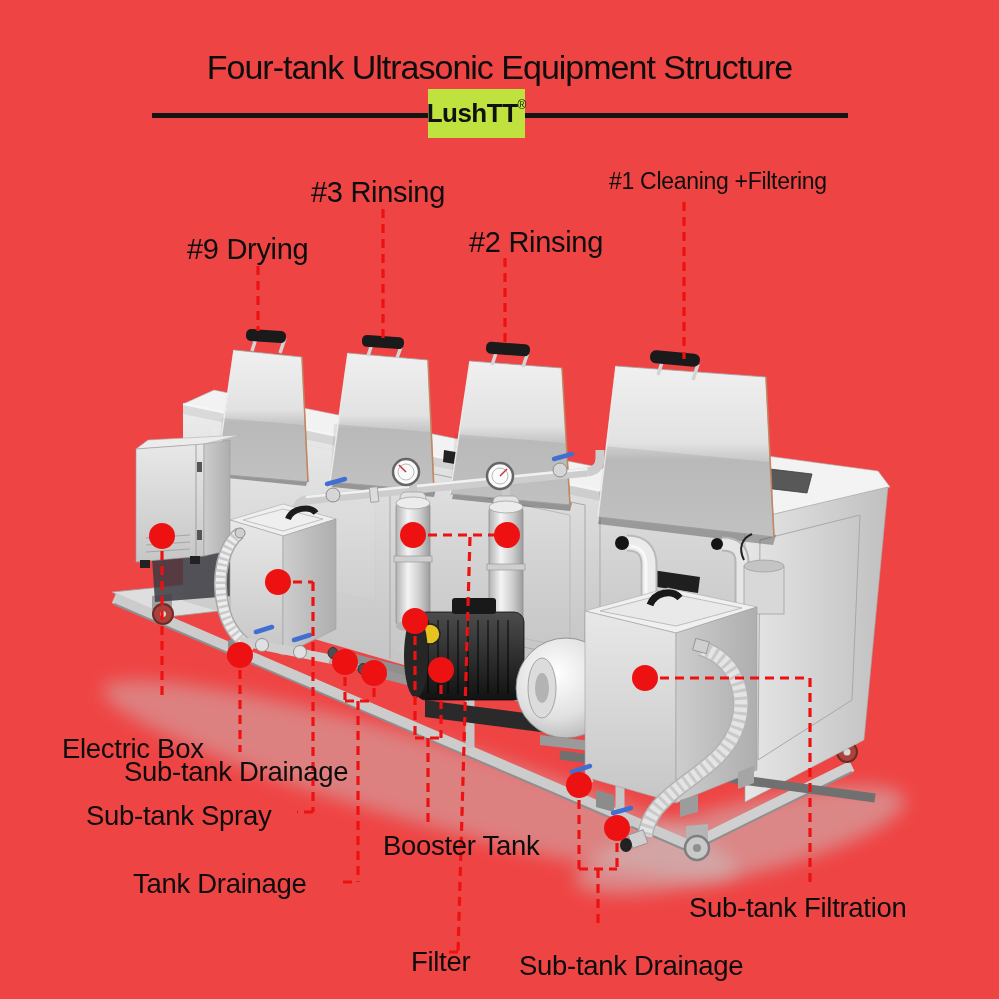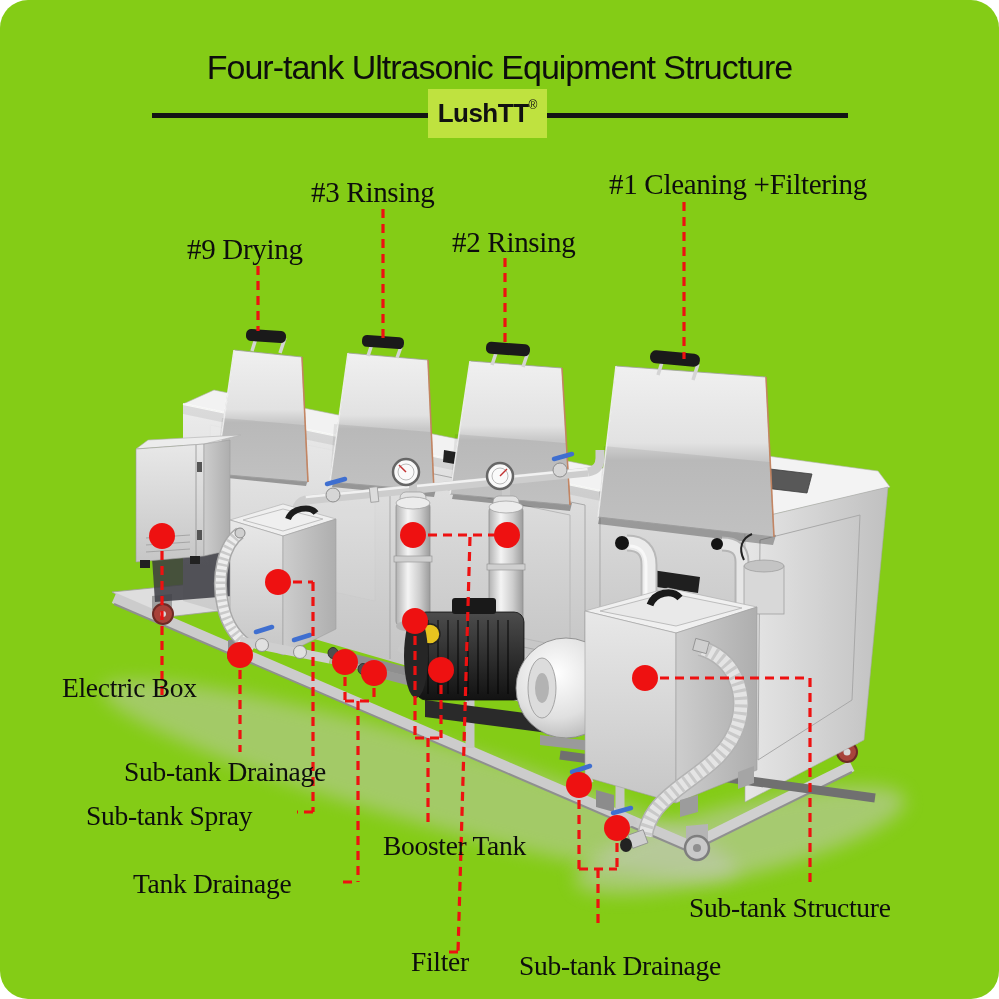--- a/index.html
+++ b/index.html
@@ -1,25 +1,25 @@
 <!DOCTYPE html>
 <html style="--accent-red: #ee1111; --logo-green: #bfe23f; --rule-black: #141414;"><head>
 <meta charset="utf-8">
 <style>
   html,body{margin:0;padding:0;background:#ffffff;}
-  #stage{position:relative;width:999px;height:999px;background:#84cc16;overflow:hidden;
-         font-family:"Liberation Sans",sans-serif;color:#0d0d0d;border-radius:28px;}
+  #stage{position:relative;width:999px;height:999px;background:#ef4444;overflow:hidden;
+         font-family:"Liberation Sans",sans-serif;color:#0d0d0d;}
   .title{position:absolute;left:0;right:0;top:48px;text-align:center;font-size:34px;
          letter-spacing:-1px;color:#0d0d0d;white-space:nowrap;}
   .rule{position:absolute;left:152px;top:113px;width:696px;height:5px;background:var(--rule-black);}
-  .logo{position:absolute;left:428px;top:89px;width:119px;height:49px;background:var(--logo-green);
+  .logo{position:absolute;left:428px;top:89px;width:97px;height:49px;background:var(--logo-green);
         display:flex;align-items:center;justify-content:center;z-index:5;}
   .logo b{font-size:26px;color:#111;letter-spacing:-0.5px;}
   .logo .reg{font-size:12px;vertical-align:top;position:relative;top:-9px;color:#111;}
-  .callout{position:absolute;font-size:27.5px;letter-spacing:-0.3px;white-space:nowrap;z-index:6;font-family:Liberation Serif, serif;}
+  .callout{position:absolute;font-size:27.5px;letter-spacing:-0.3px;white-space:nowrap;z-index:6;}
   svg{position:absolute;left:0;top:0;}
 </style>
 </head>
 <body>
 
 <div id="stage">
 
   <div class="title">Four-tank Ultrasonic Equipment Structure</div>
   <div class="rule"></div>
   <div class="logo">
@@ -350,24 +350,24 @@
       <circle cx="415" cy="621" r="13"></circle>
       <circle cx="441" cy="670" r="13"></circle>
       <circle cx="579" cy="785" r="13"></circle>
       <circle cx="617" cy="828" r="13"></circle>
       <circle cx="645" cy="678" r="13"></circle>
     </g>
   </svg>
 
   <div class="callout" style="left:187px;top:233px;font-size:29px">#9 Drying</div>
   <div class="callout" style="left:311px;top:176px;font-size:29px">#3 Rinsing</div>
-  <div class="callout" style="left:452px;top:226px;font-size:29px">#2 Rinsing</div>
-  <div class="callout" style="left:609px;top:168px;font-size:29px">#1 Cleaning +Filtering</div>
-  <div class="callout" style="left:62px;top:672px">Electric Box</div>
+  <div class="callout" style="left:469px;top:226px;font-size:29px">#2 Rinsing</div>
+  <div class="callout" style="left:609px;top:168px;font-size:23px">#1 Cleaning +Filtering</div>
+  <div class="callout" style="left:62px;top:733px">Electric Box</div>
   <div class="callout" style="left:124px;top:756px">Sub-tank Drainage</div>
   <div class="callout" style="left:133px;top:868px">Tank Drainage</div>
   <div class="callout" style="left:86px;top:800px">Sub-tank Spray</div>
   <div class="callout" style="left:383px;top:830px">Booster Tank</div>
   <div class="callout" style="left:411px;top:946px">Filter</div>
   <div class="callout" style="left:519px;top:950px">Sub-tank Drainage</div>
-  <div class="callout" style="left:689px;top:892px">Sub-tank Structure</div>
+  <div class="callout" style="left:689px;top:892px">Sub-tank Filtration</div>
 
 </div>
 
 </body></html>

